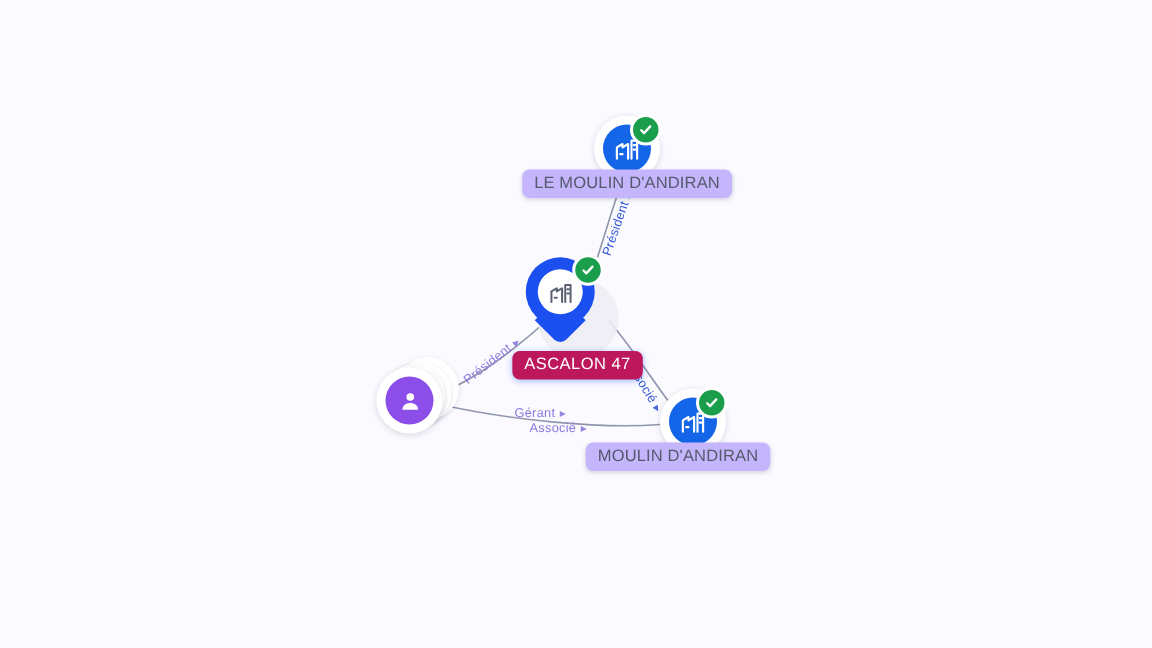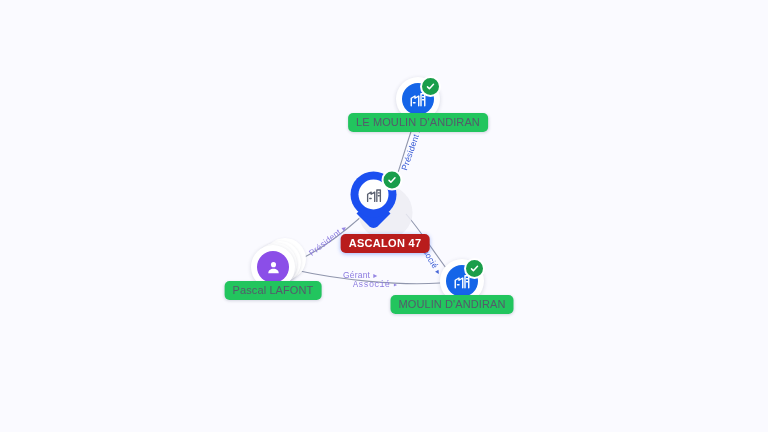--- a/index.html
+++ b/index.html
@@ -91,28 +91,28 @@
 
   
   .node-label{
     position:absolute;
     transform:translate(-50%,0);
     white-space:nowrap;
     padding:3px 8px 4px;
     border-radius:5px;
     font-size:11px;
     letter-spacing:.1px;
-    background:#22c55e;
+    background:#c4b5fd;
     color:#555a6b;
     box-shadow:0 1px 3px rgba(30,35,80,.17);
   }
   .node-label.selected{
-    background:#b91c1c;
+    background:#be185d;
     color:#ffffff;
-    font-weight:700;
+    font-weight:400;
     letter-spacing:.3px;
     box-shadow:0 1px 4px rgba(27,79,240,.4);
   }
 
   
   .edge-label{
     position:absolute;
     white-space:nowrap;
     font-size:8.5px;
     letter-spacing:.2px;
@@ -148,21 +148,21 @@
   </div>
 
   <div class="edge-label blue" style="left:420px;top:241px;transform:translate(0,-50%) rotate(59deg);">
     <span>Associé</span><span class="arrow">▸</span>
   </div>
 
   <div class="edge-label purple" style="left:343px;top:270px;">
     <span>Gérant</span><span class="arrow">▸</span>
   </div>
 
-  <div class="edge-label purple" style="left:353px;top:280px;font-family:Liberation Mono, monospace;">
+  <div class="edge-label purple" style="left:353px;top:280px;">
     <span>Associé</span><span class="arrow">▸</span>
   </div>
 
   <div class="node" style="left:418px;top:99px;">
     <div class="disc">
       <div class="inner blue">
         <svg width="18" height="18" viewBox="0 0 24 24" fill="none" stroke="#ffffff" stroke-width="1.9" stroke-linecap="round" stroke-linejoin="round">
           <path d="M3 21V11l5-3v3l5-3v13"></path>
           <path d="M16 21V5h5v16"></path>
           <path d="M6 17h2"></path>
@@ -210,21 +210,20 @@
     </div>
     <div class="disc" style="position:relative;">
       <div class="inner purple">
         <svg width="17" height="17" viewBox="0 0 24 24" fill="#ffffff">
           <circle cx="12" cy="8" r="3.6"></circle>
           <path d="M4.6 20c0-4.1 3.3-6.4 7.4-6.4s7.4 2.3 7.4 6.4z"></path>
         </svg>
       </div>
     </div>
   </div>
-  <div class="node-label" style="left:273px;top:281px;">Pascal LAFONT</div>
 
   <div class="node" style="left:462px;top:281px;">
     <div class="disc">
       <div class="inner blue">
         <svg width="18" height="18" viewBox="0 0 24 24" fill="none" stroke="#ffffff" stroke-width="1.9" stroke-linecap="round" stroke-linejoin="round">
           <path d="M3 21V11l5-3v3l5-3v13"></path>
           <path d="M16 21V5h5v16"></path>
           <path d="M6 17h2"></path>
           <path d="M18 9h1.5"></path>
           <path d="M18 13h1.5"></path>

